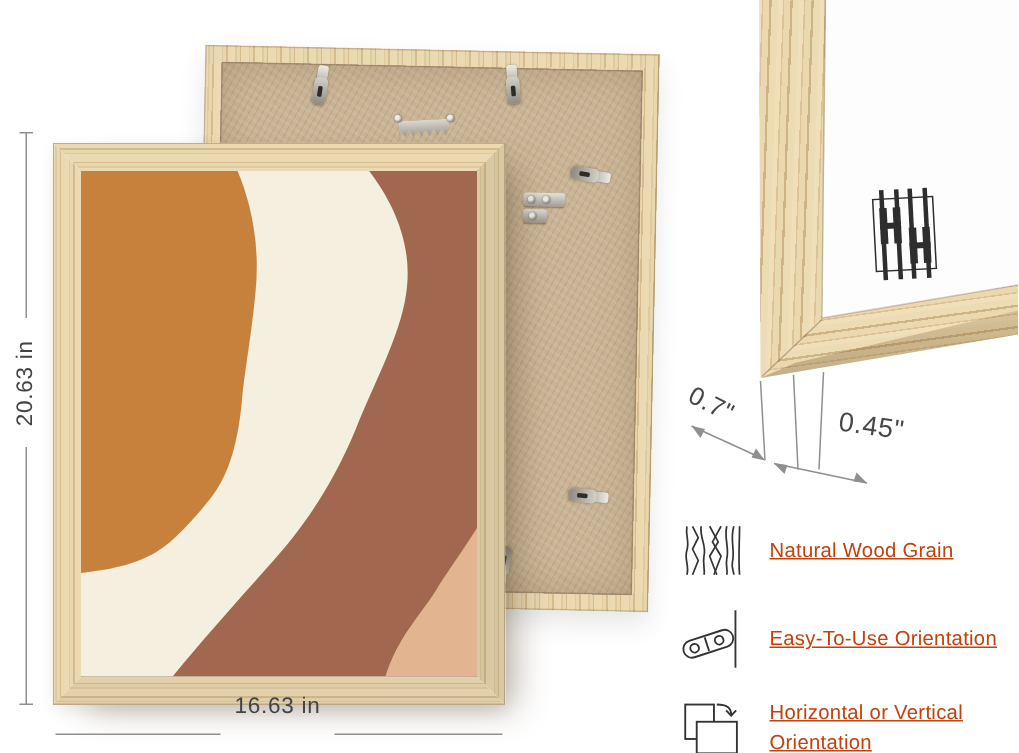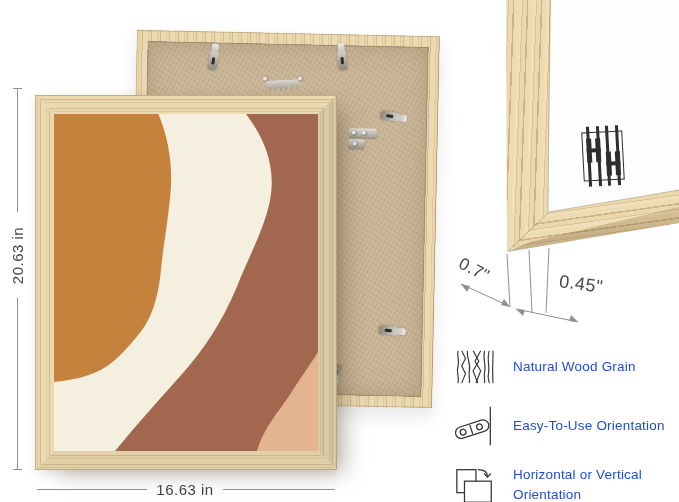--- a/index.html
+++ b/index.html
@@ -68,21 +68,21 @@
     background:linear-gradient(180deg,rgba(150,110,60,.16),rgba(110,78,40,.34));
     clip-path:polygon(23px 57px,172px 22px,172px 38px,0 67px);}
   .cu-lines{position:absolute;inset:0;pointer-events:none;}
   .dim-07{left:20px;top:260px;width:48px;transform:rotate(27deg);font-size:17px;color:#474747;}
   .dim-045{left:120px;top:274px;width:62px;transform:rotate(8deg);font-size:18px;color:#474747;}
   .logo{position:absolute;left:150px;top:122px;width:46px;height:68px;}
   
   .features{position:absolute;left:452px;top:344px;width:222px;}
   .feat{display:flex;align-items:center;gap:15px;margin-bottom:13px;min-height:44px;}
   .feat .ic{flex:0 0 46px;height:46px;display:flex;align-items:center;justify-content:center;}
-  .feat .lbl{font-size:13.5px;color:#1d4ed8;letter-spacing:.2px;line-height:1.45;}
+  .feat .lbl{font-size:13.5px;color:#c2410c;letter-spacing:.2px;line-height:1.45;text-decoration:underline;}
   svg{display:block;}
 </style>
 </head>
 <body>
 
 <div class="canvas">
 
   <div class="back-frame">
     <div class="back-board"></div>
     <div class="tb" style="left:72px;top:12px;transform:rotate(8deg);">
@@ -139,21 +139,21 @@
   </div>
 
   <div class="dline" style="left:17px;top:88px;width:1px;height:124px;"></div>
   <div class="dline" style="left:17px;top:298px;width:1px;height:172px;"></div>
   <div class="dline" style="left:13px;top:88px;width:9px;height:1px;"></div>
   <div class="dline" style="left:13px;top:469px;width:9px;height:1px;"></div>
   <div class="dim-text" style="left:-23px;top:247px;width:80px;transform:rotate(-90deg);">20.63 in</div>
 
   <div class="dline" style="left:37px;top:489px;width:110px;height:1px;"></div>
   <div class="dline" style="left:223px;top:489px;width:112px;height:1px;"></div>
-  <div class="dim-text" style="left:147px;top:481px;width:76px;">16.63 in</div>
+  <div class="dim-text" style="left:147px;top:462px;width:76px;">16.63 in</div>
 
   <div class="closeup">
     <div class="cu-white"></div>
     <div class="logo">
       <svg viewBox="0 0 46 68" width="46" height="68">
         <g transform="rotate(-3 23 34)" fill="none" stroke="#2e2e2e">
           <rect x="3" y="10" width="40" height="48" stroke-width="1"></rect>
           <g stroke-width="3">
             <line x1="9" y1="4" x2="9" y2="64"></line>
             <line x1="19" y1="4" x2="19" y2="64"></line>

